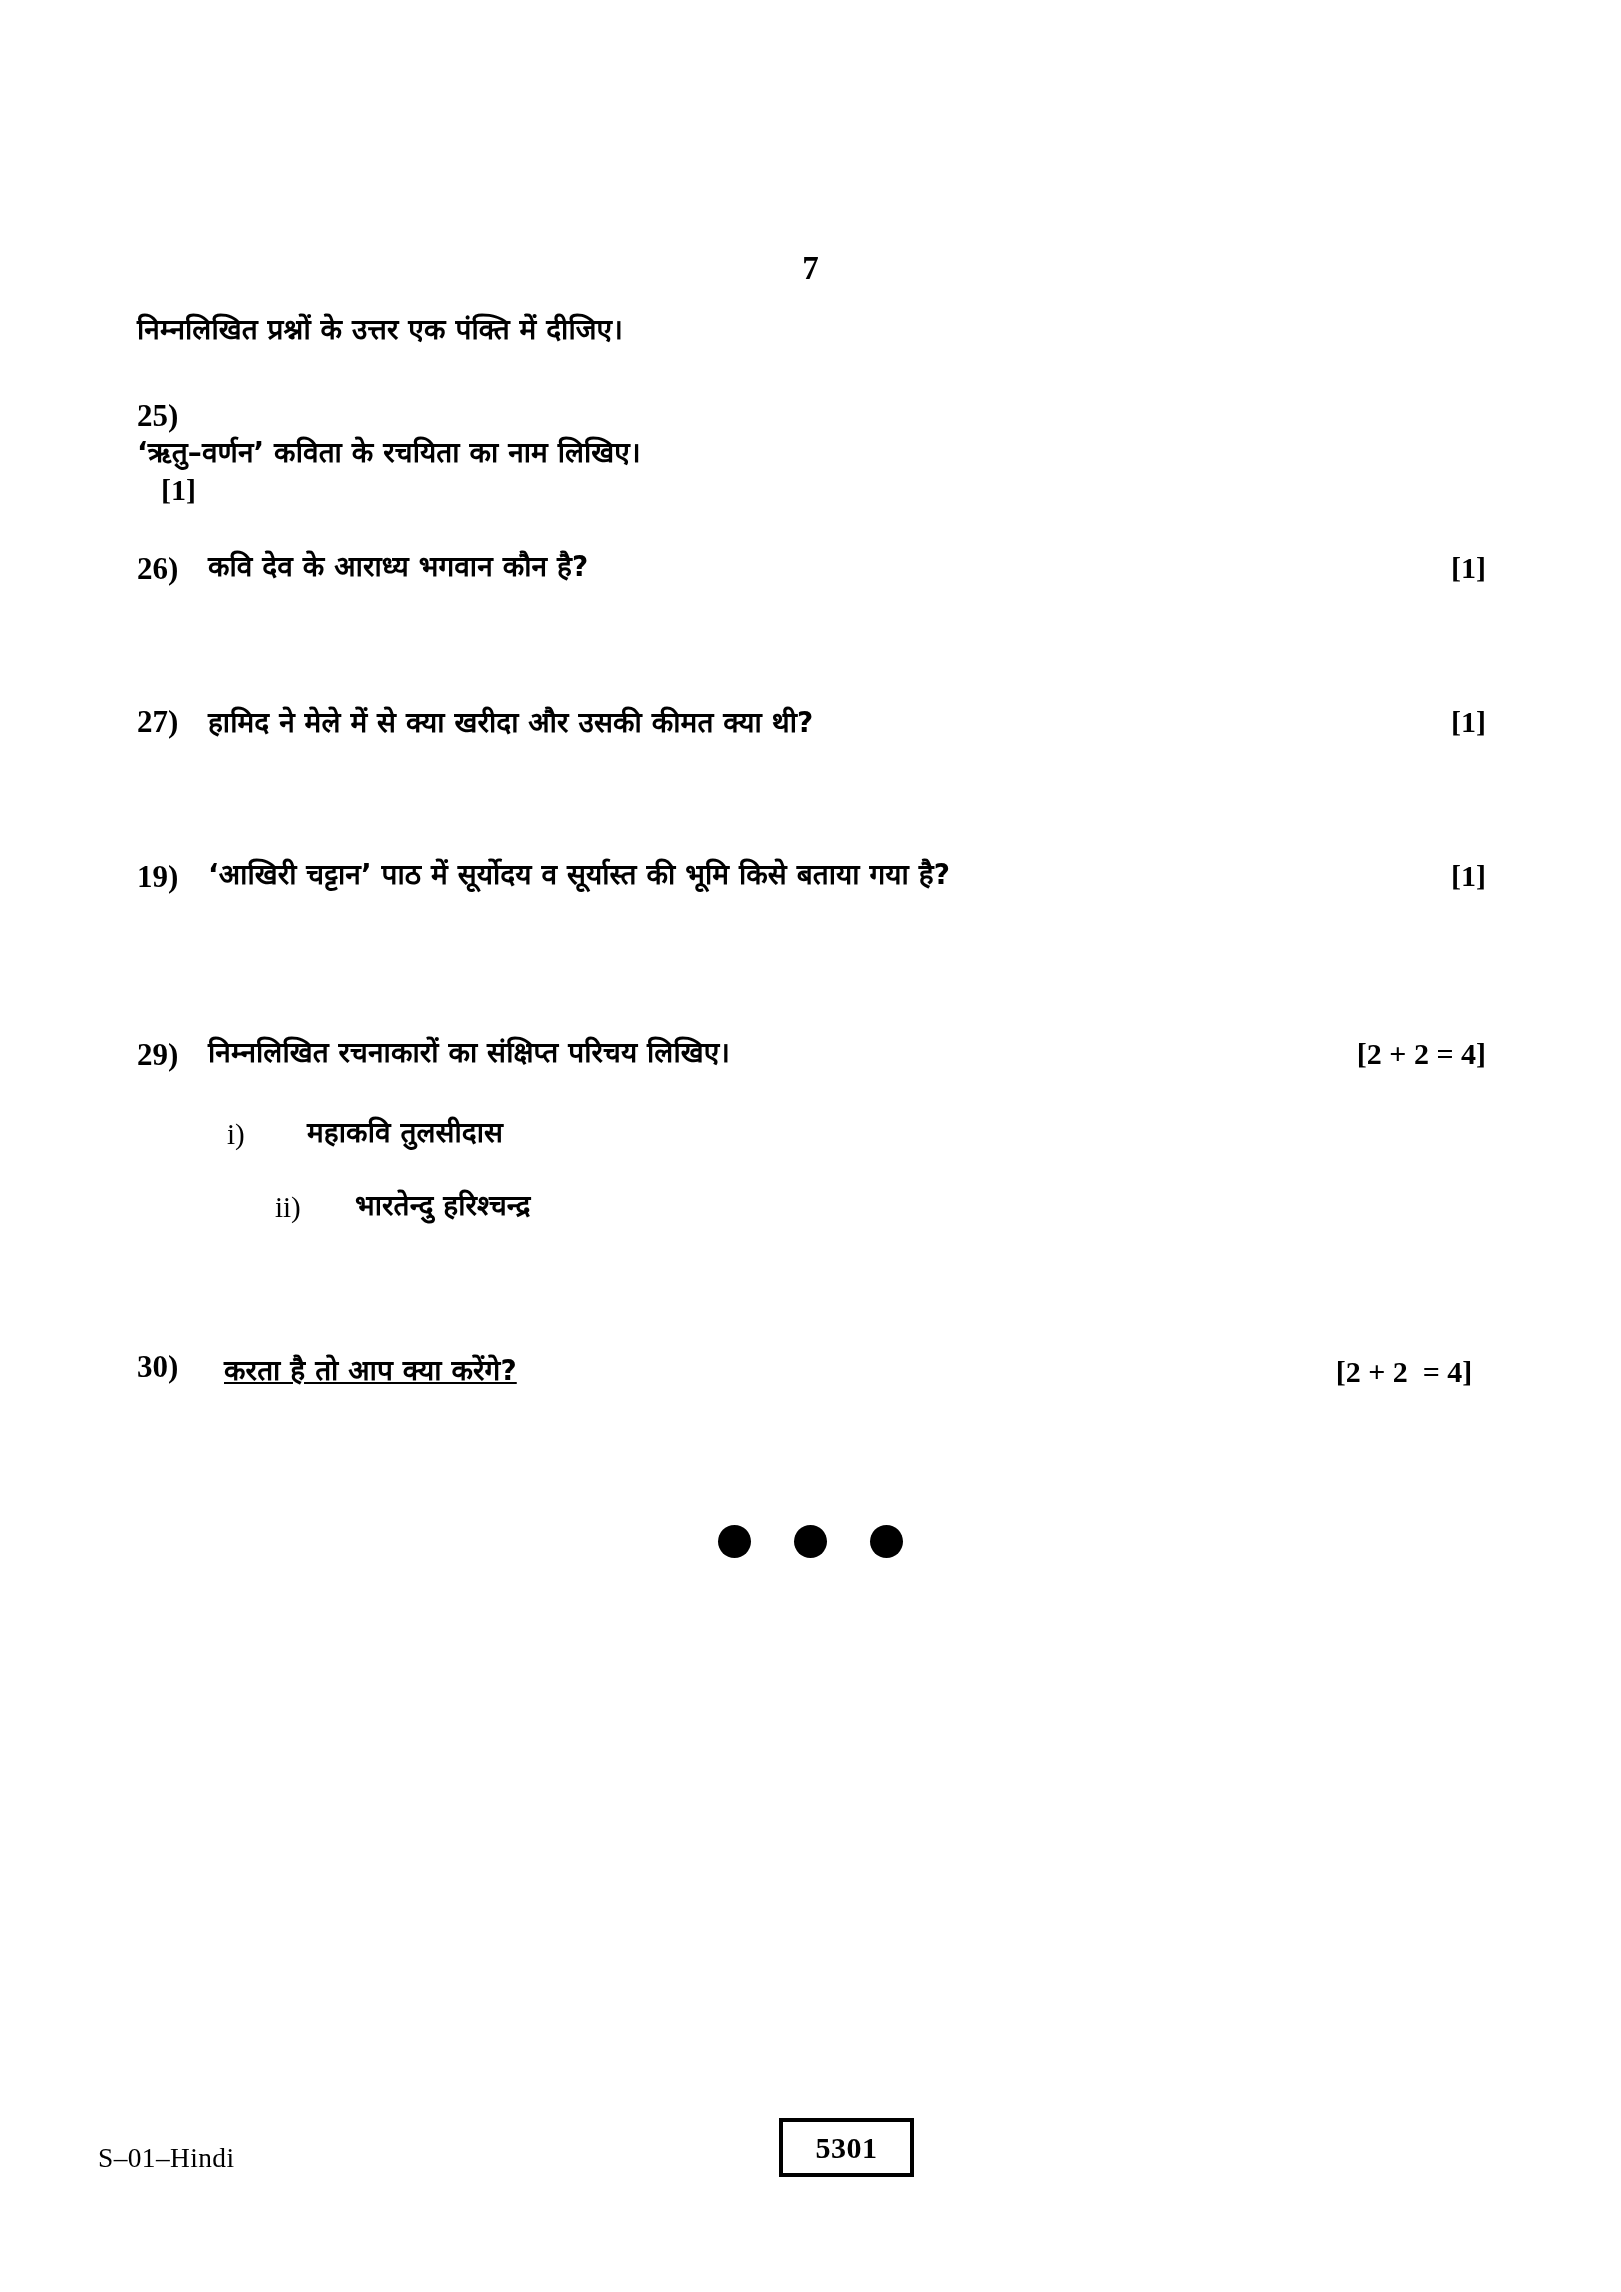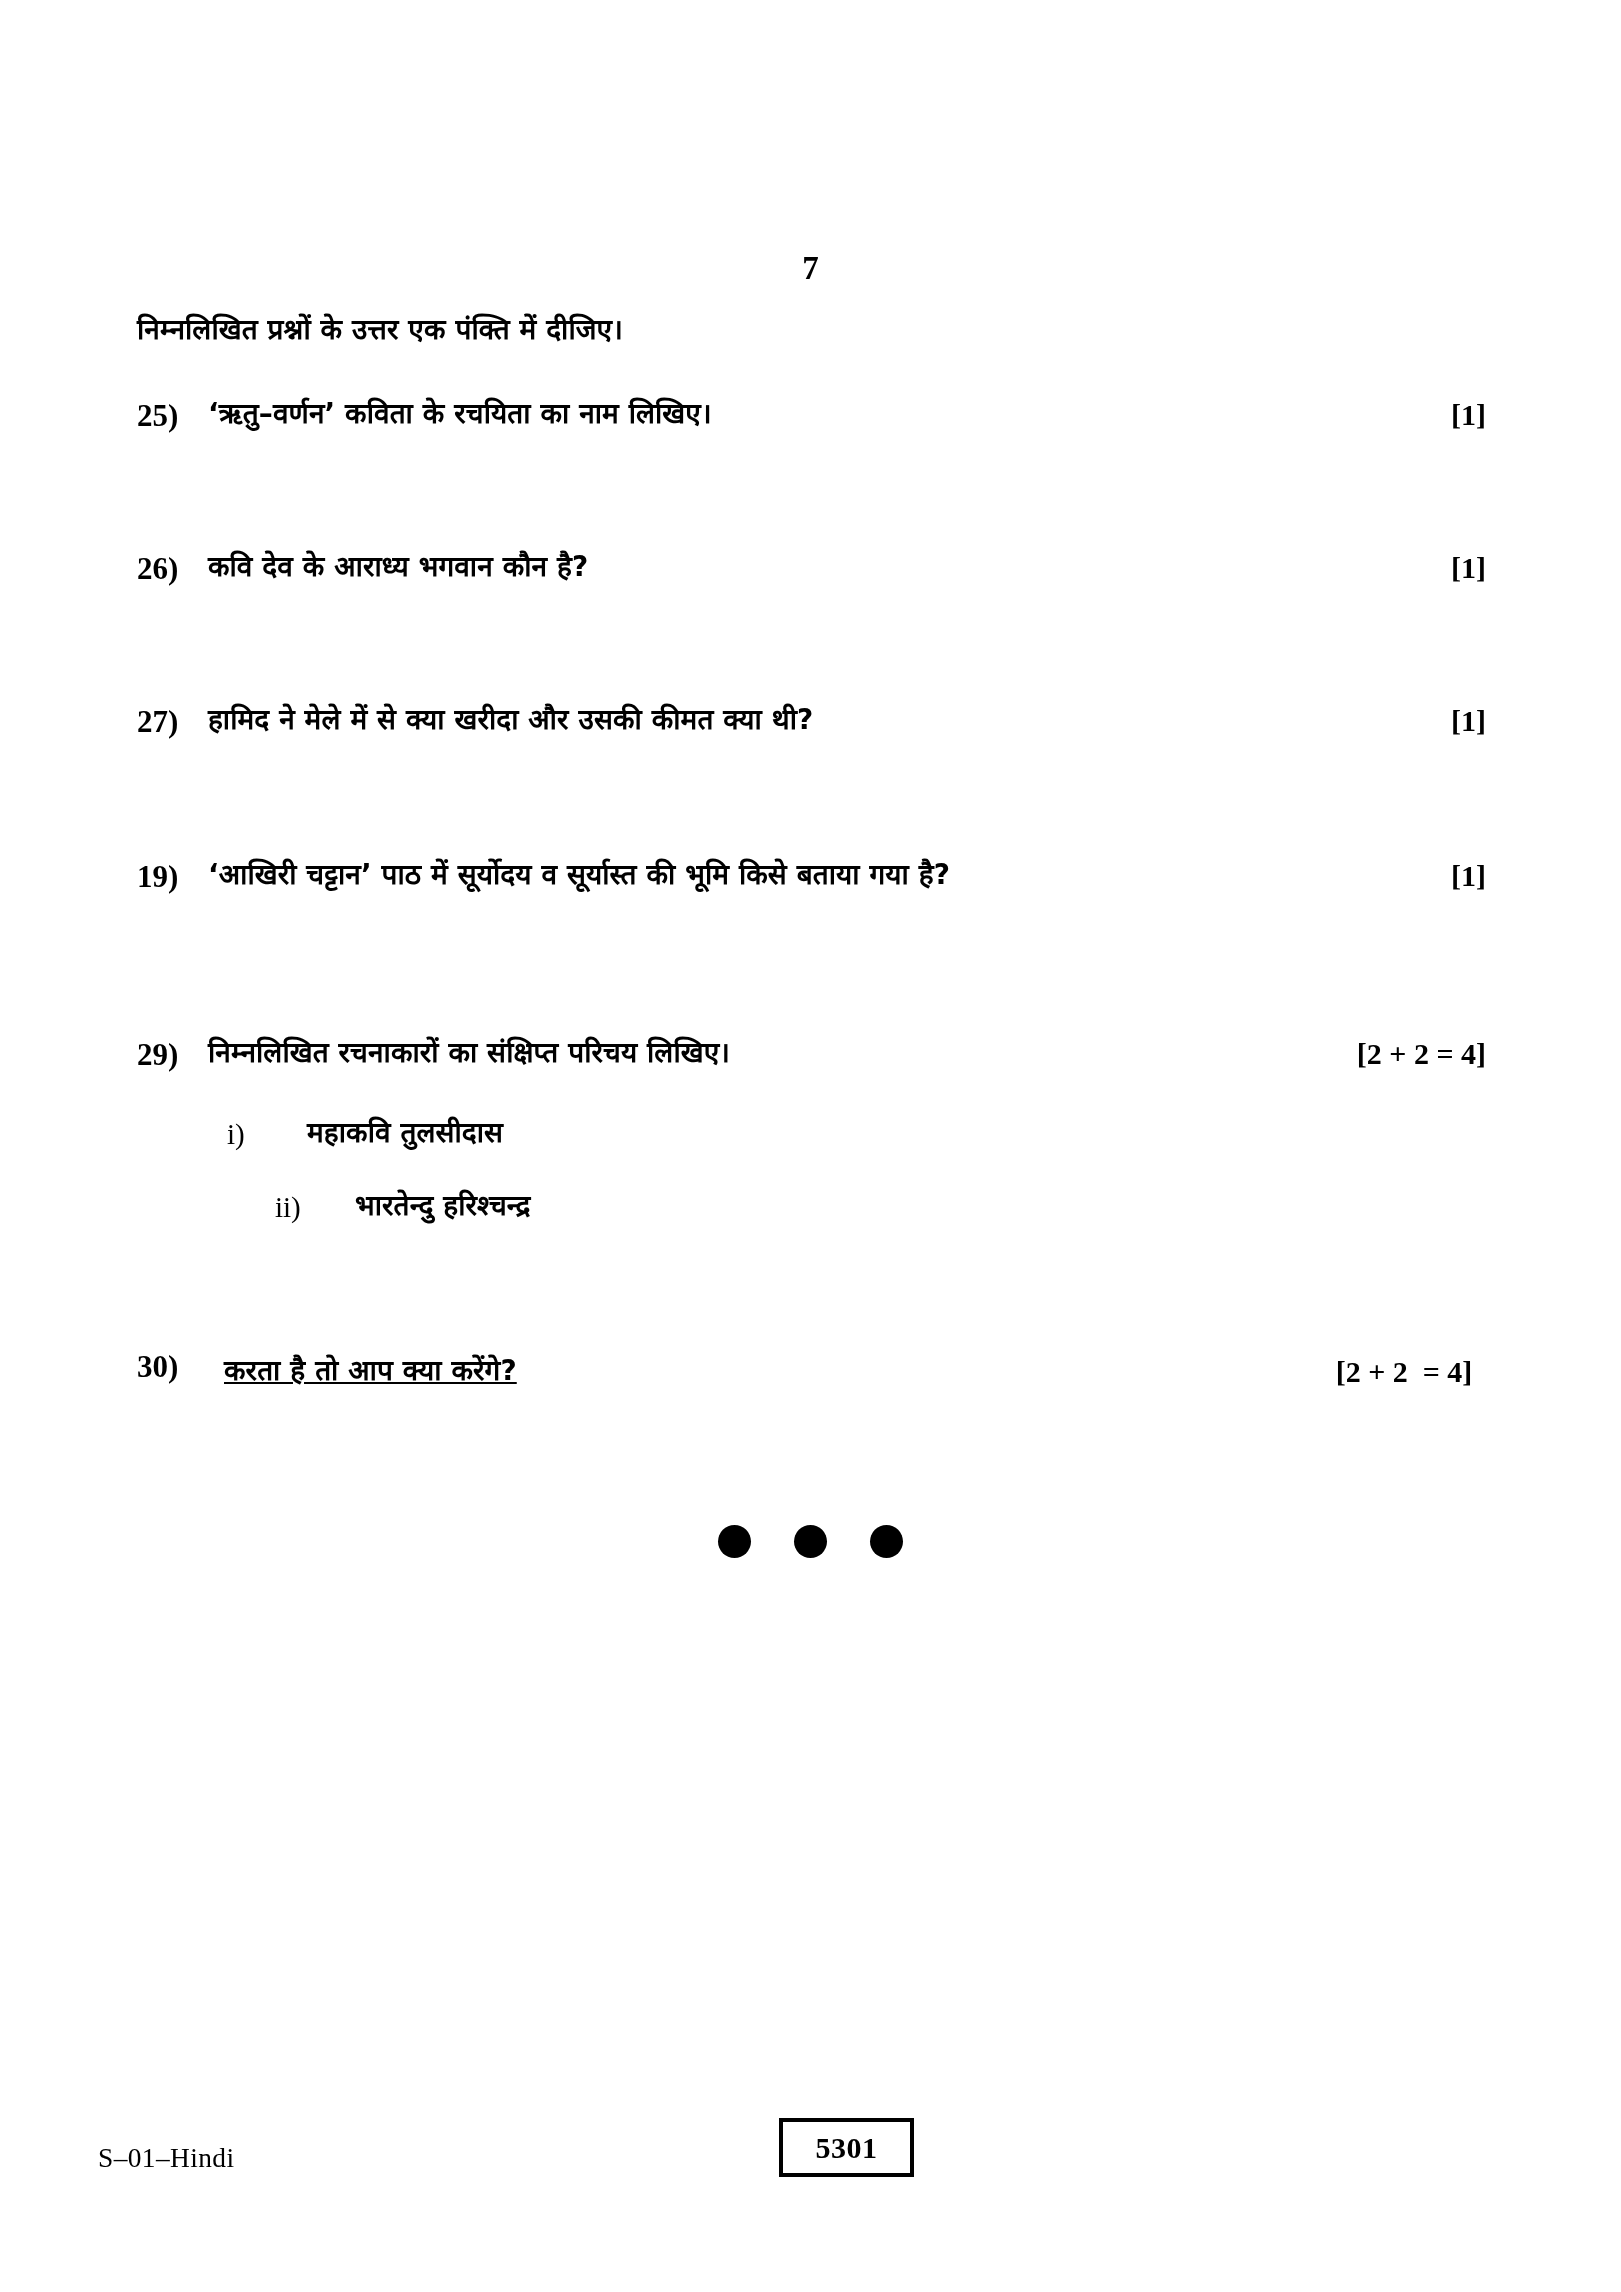--- a/index.html
+++ b/index.html
@@ -165,33 +165,33 @@
 </style>
 </head>
 <body>
 
 <div class="page">
 
   <div class="page-number">7</div>
 
   <div class="intro dv">निम्नलिखित प्रश्नों के उत्तर एक पंक्ति में दीजिए।</div>
 
-  <div class="qrow" style="top:396px;">
+  <div class="qrow" style="top:396px;flex-direction:column;">
     <div class="qnum">25)</div>
     <div class="qbody dv">‘ऋतु–वर्णन’ कविता के रचयिता का नाम लिखिए।</div>
     <div class="qmarks w1">[1]</div>
   </div>
 
   <div class="qrow" style="top:549px;">
     <div class="qnum">26)</div>
     <div class="qbody dv">कवि देव के आराध्य भगवान कौन है?</div>
     <div class="qmarks w1">[1]</div>
   </div>
 
-  <div class="qrow" style="top:702px;">
+  <div class="qrow" style="top:702px;align-items:flex-end;">
     <div class="qnum">27)</div>
     <div class="qbody dv">हामिद ने मेले में से क्या खरीदा और उसकी कीमत क्या थी?</div>
     <div class="qmarks w1">[1]</div>
   </div>
 
   <div class="qrow" style="top:857px;">
     <div class="qnum">19)</div>
     <div class="qbody dv">‘आखिरी चट्टान’ पाठ में सूर्योदय व सूर्यास्त की भूमि किसे बताया गया है?</div>
     <div class="qmarks w1">[1]</div>
   </div>

